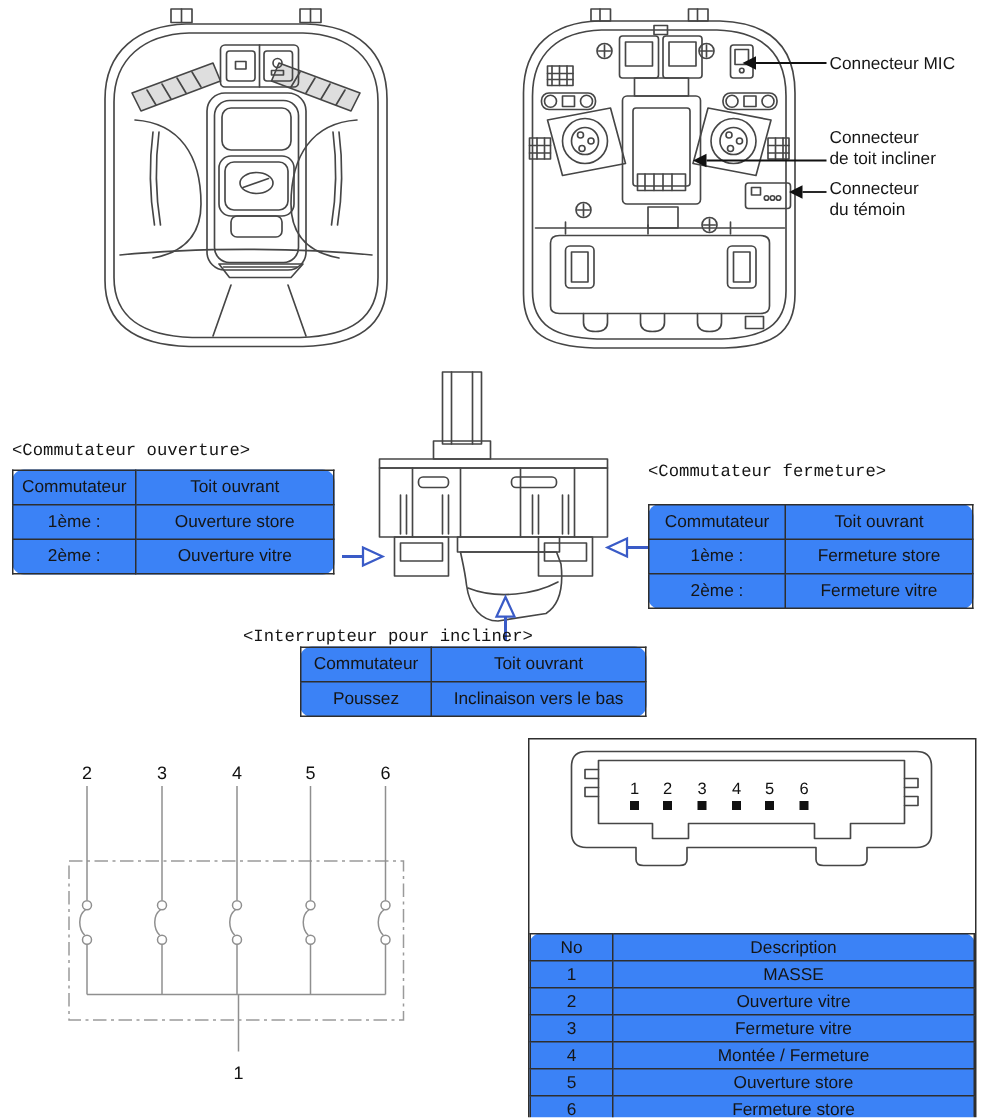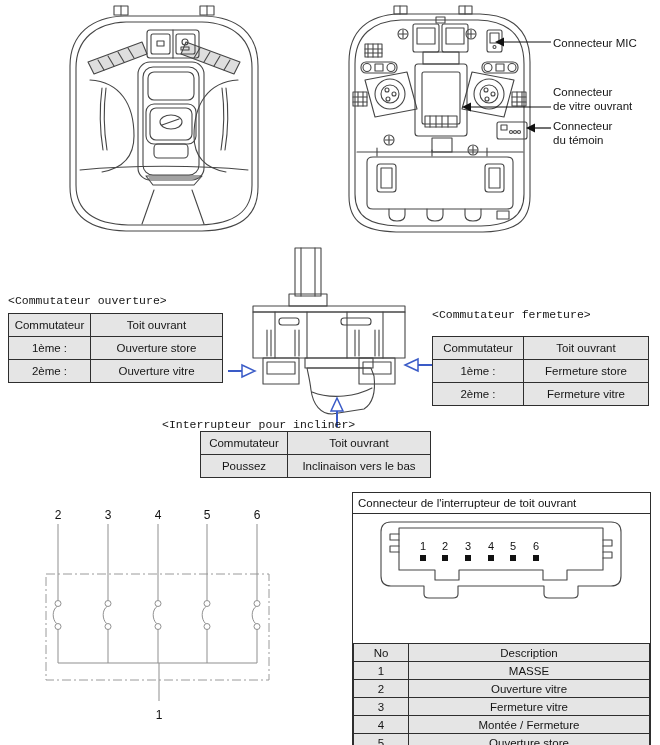--- a/index.html
+++ b/index.html
@@ -1,21 +1,21 @@
 <!DOCTYPE html>
 <html><head>
 <meta charset="utf-8">
 <style>
   html,body{margin:0;padding:0;background:#fff;}
   #page{position:relative;width:660px;height:745px;background:#fff;overflow:hidden;
         font-family:"Liberation Sans", sans-serif;color:#111;}
   .abs{position:absolute;}
   .cap{position:absolute;font-size:11.5px;white-space:nowrap;color:#151515;font-family:Liberation Mono, monospace;}
   .callout{position:absolute;font-size:11.5px;line-height:14px;color:#151515;white-space:nowrap;}
-  table.spec, table.conn-table{border-collapse:collapse;position:absolute;background:#e5e5e5;}
+  table.spec, table.conn-table{border-collapse:collapse;position:absolute;background:#3b82f6;border-radius:8px;}
   table.spec td, table.spec th, table.conn-table td, table.conn-table th{
     border:1px solid #2e2e2e;font-size:11.5px;font-weight:normal;
     text-align:center;height:22px;padding:0 4px;white-space:nowrap;color:#151515;}
   table.conn-table{position:static;width:100%;margin-top:37px;}
   table.conn-table td, table.conn-table th{height:17px;}
   .conn-block{position:absolute;left:352px;top:492px;width:297px;border:1px solid #2e2e2e;background:#fff;}
   .conn-title{height:20px;line-height:20px;font-size:11.5px;padding-left:5px;
               border-bottom:1px solid #2e2e2e;white-space:nowrap;}
   .conn-draw{height:92px;border-bottom:0;}
   svg{display:block;}
@@ -154,21 +154,21 @@
     <line x1="31" y1="77" x2="111" y2="77" stroke="#111" stroke-width="1.2"></line>
     <polygon points="86,98 95,93.5 95,102.5" fill="#111"></polygon>
     <line x1="95" y1="98" x2="111" y2="98" stroke="#111" stroke-width="1.2"></line>
   </svg>
 
   <div class="callout" style="left:553px;top:36px">
     <div>Connecteur MIC</div>
   </div>
   <div class="callout" style="left:553px;top:85px">
     <div>Connecteur</div>
-    <div>de vitre ouvrant</div>
+    <div>de toit incliner</div>
   </div>
   <div class="callout" style="left:553px;top:119px">
     <div>Connecteur</div>
     <div>du témoin</div>
   </div>
 
   <svg class="abs" style="left:237px;top:242px" width="180" height="175" viewBox="0 0 180 175">
     <g class="lineart">
       <rect x="58" y="6" width="26" height="48"></rect>
       <line x1="64" y1="6" x2="64" y2="54"></line>
@@ -296,21 +296,20 @@
     </g>
     <text class="circ-num" x="33" y="21" text-anchor="middle">2</text>
     <text class="circ-num" x="83" y="21" text-anchor="middle">3</text>
     <text class="circ-num" x="133" y="21" text-anchor="middle">4</text>
     <text class="circ-num" x="182" y="21" text-anchor="middle">5</text>
     <text class="circ-num" x="232" y="21" text-anchor="middle">6</text>
     <text class="circ-num" x="134" y="221" text-anchor="middle">1</text>
   </svg>
 
   <div class="conn-block">
-    <div class="conn-title">Connecteur de l'interrupteur de toit ouvrant</div>
     <div class="conn-draw">
       <svg width="295" height="92" viewBox="0 0 295 92">
         <g class="lineart" stroke-width="1.2">
           <path d="M38,8 H258 Q268,8 268,18 V62 Q268,72 258,72 H225 V80 Q225,84 220,84 H196 Q191,84 191,80 V72 H105 V80 Q105,84 100,84 H76 Q71,84 71,80 V72 H38 Q28,72 28,62 V18 Q28,8 38,8 Z"></path>
           <path d="M46,14 H250 V56 H214 L214,66 H190 L190,56 H106 L106,66 H82 L82,56 H46 Z"></path>
           <path d="M46,20 h-9 v6 h9 M46,32 h-9 v6 h9"></path>
           <path d="M250,26 h9 v6 h-9 M250,38 h9 v6 h-9"></path>
         </g>
         <g>
           <text class="pin-num" x="70" y="36" text-anchor="middle">1</text>

